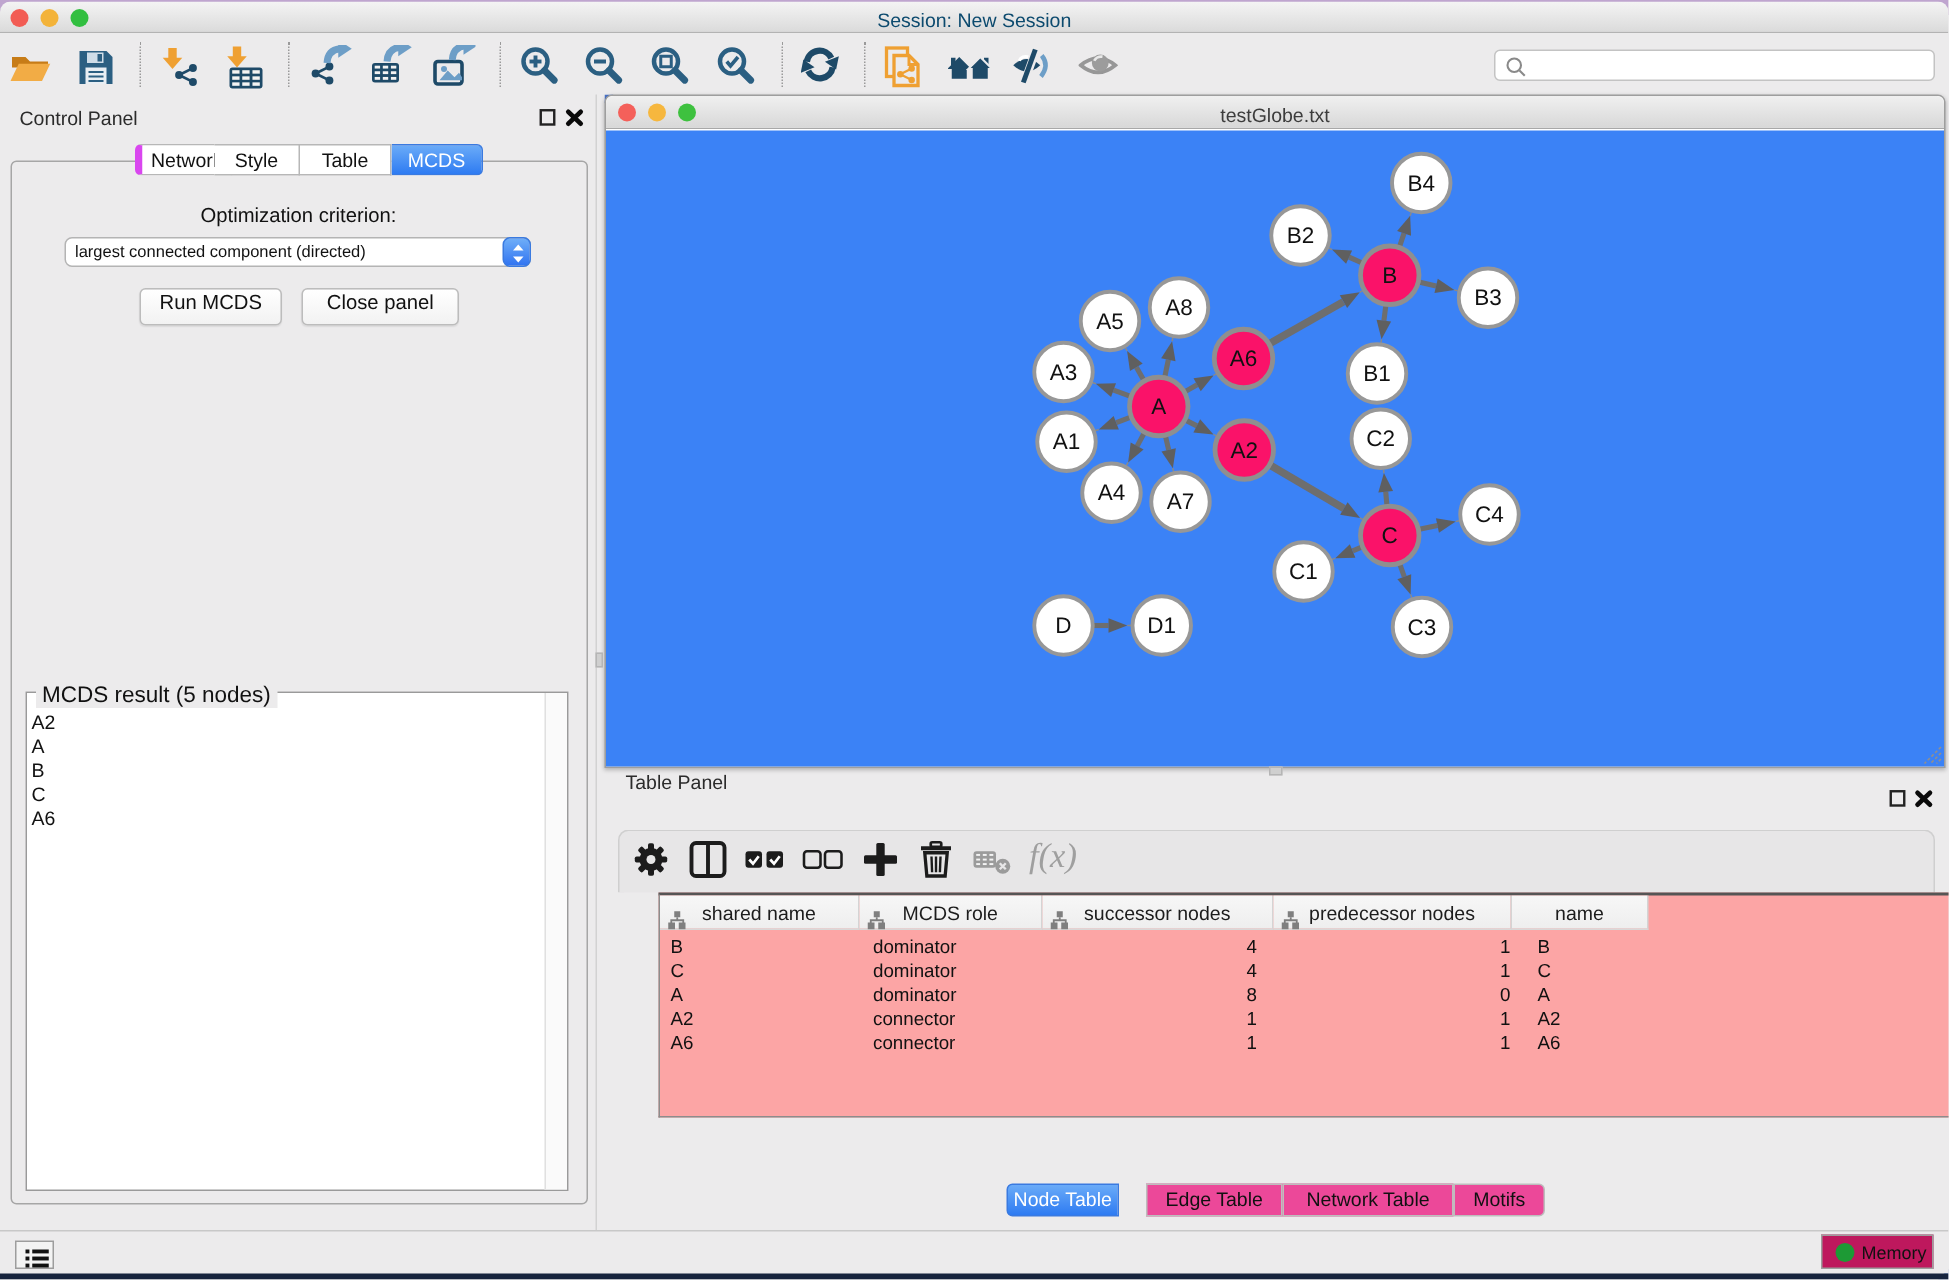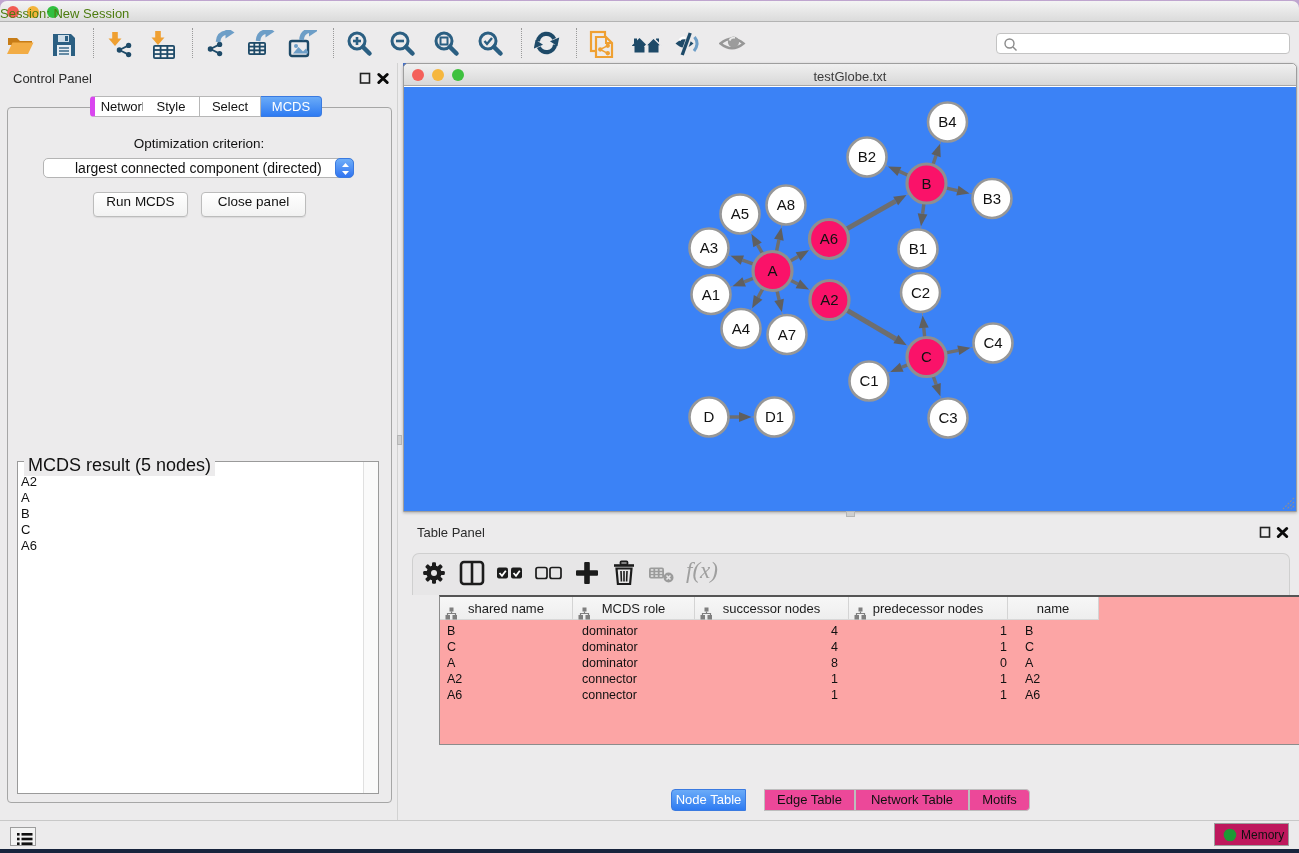--- a/index.html
+++ b/index.html
@@ -1,38 +1,38 @@
 <!DOCTYPE html>
 <html><head><meta charset="utf-8"><style>*{margin:0;padding:0;box-sizing:border-box}
 html,body{width:1299px;height:853px;overflow:hidden;background:#ecebec;font-family:"Liberation Sans",sans-serif;position:relative}
 .abs{position:absolute}
 #wp-top{left:0;top:0;width:1299px;height:10px;background:#bfa5cf}
 #titlebar{left:0;top:1px;width:1299px;height:21px;background:linear-gradient(#f4f4f4,#dbdbdb);border-bottom:1px solid #b3b3b3;border-radius:7px 7px 0 0}
 .tl{width:12px;height:12px;border-radius:50%;position:absolute;top:5px}
-#title-main{left:0;top:6px;width:1299px;font-size:13px;color:#4d7c0f}
+#title-main{left:0;top:6px;width:1299px;text-align:center;font-size:13px;color:#0c4a6e}
 #toolbar{left:0;top:23px;width:1299px;height:40px;background:#ecebec}
 .sep{position:absolute;top:5px;height:30px;width:0;border-left:1px dotted #9a9a9a}
 #searchbox{position:absolute;left:996px;top:10px;width:294px;height:21px;background:#fff;border:1px solid #c3c3c3;border-radius:4px}
 #cp-title{left:13px;top:71px;font-size:13px;color:#2b2b2b}
 #cp-tabs{left:78px;top:96px;height:21px}
 .tabseg{position:absolute;top:0;height:21px;background:#fff;border:1px solid #b7b7b7;border-left:none;font-size:13px;color:#111;text-align:center;line-height:19px}
 #cp-pane{left:7px;top:107px;width:385px;height:696px;border:1px solid #a6a6a6;border-radius:4px;background:#ecebec}
 #opt-label{left:0;top:136px;width:398px;text-align:center;font-size:13.5px;color:#111}
-#combo{left:43px;top:158px;width:311px;height:20px;background:#fff;border:1px solid #b4b4b4;border-radius:5px;font-size:14px;color:#111;line-height:18px;padding-left:31px}
+#combo{left:43px;top:158px;width:311px;height:20px;background:#fff;border:1px solid #b4b4b4;border-radius:5px;font-size:11px;color:#111;line-height:18px;padding-left:6px}
 #combo-cap{position:absolute;right:-1px;top:-1px;width:19px;height:20px;border-radius:5px;background:linear-gradient(#6faef8,#3174f1);border:1px solid #3a7ae0}
 .btn{position:absolute;height:25px;background:linear-gradient(#ffffff,#f2f2f2);border:1px solid #bcbcbc;border-radius:4px;font-size:13.5px;color:#111;text-align:center;line-height:17px;box-shadow:0 1px 1px rgba(0,0,0,.08)}
 #mcds-box{left:17px;top:461px;width:362px;height:333px;border:1px solid #9a9a9a;background:#fff}
-#mcds-label{left:24px;top:455px;background:#ecebec;padding:0 4px;font-size:18px;color:#111}
+#mcds-label{left:24px;top:455px;background:#ecebec;padding:0 4px;font-size:15px;color:#111}
 #mcds-list{left:21px;top:474px;font-size:13px;color:#111;line-height:16px}
 #mcds-scroll{left:363px;top:462px;width:15px;height:331px;background:#fafafa;border-left:1px solid #e0e0e0}
 #netwin{left:403px;top:63px;width:894px;height:449px;background:#fff;border:1px solid #9e9e9e;border-radius:5px 5px 0 0;box-shadow:0 1px 3px rgba(0,0,0,.25)}
 #net-titlebar{position:absolute;left:0;top:0;width:100%;height:22px;background:linear-gradient(#f0f0f0,#d8d8d8);border-bottom:1px solid #a8a8a8;border-radius:5px 5px 0 0}
 #net-title{position:absolute;left:0;top:5px;width:100%;text-align:center;font-size:13px;color:#3c3c3c}
 #net-content{position:absolute;left:0;top:23px;width:892px;height:424px;background:#3b82f6;overflow:hidden}
-#tp-title{left:417px;top:525px;font-size:13px;color:#2b2b2b}
+#tp-title{left:417px;top:514px;font-size:13px;color:#2b2b2b}
 #tp-toolbar{left:412px;top:553px;width:878px;height:42px;background:#e7e6e7;border:1px solid #cfcfcf;border-radius:7px 7px 0 0;border-bottom:none}
 #tp-table{left:439px;top:595px;width:873px;height:150px;background:#fca5a5;border:1px solid #8c8c8c;border-top:2px solid #555}
 .thead{position:absolute;top:0;height:23px;background:linear-gradient(#f7f7f7,#eee);border-right:1px solid #d4d4d4;border-bottom:1px solid #d8d8d8;font-size:13px;color:#1c1c1c;text-align:center;line-height:23px}
 .trow{position:absolute;font-size:12.5px;color:#111;height:16px;line-height:16px}
 .btab{position:absolute;top:0;height:22px;border:1px solid #bdbdbd;background:#ec4899;font-size:13px;color:#111;text-align:center;line-height:20px}
 #statusbar{left:0;top:820px;width:1299px;height:29px;background:#ecebec;border-top:1px solid #c8c8c8}
 #wp-bot{left:0;top:849px;width:1299px;height:4px;background:#17243d}
 #memory-btn{position:absolute;left:1214px;top:2px;width:75px;height:23px;background:#be185d;border:1px solid #9d9d9d;font-size:12px;color:#111}
 #list-btn{position:absolute;left:10px;top:6px;width:26px;height:19px;background:#f3f3f3;border:1px solid #9d9d9d}
 </style></head><body>
@@ -181,21 +181,21 @@
 </div>
 <div class="abs" id="cp-title">Control Panel</div>
 <svg class="abs" style="left:359px;top:71px" width="36" height="16">
 <rect x="1.5" y="2.5" width="9" height="9.5" fill="none" stroke="#222" stroke-width="1.6"></rect>
 <path d="M19.8,3.5 l8.4,8 M28.2,3.5 l-8.4,8" stroke="#0a0a0a" stroke-width="3" stroke-linecap="round"></path>
 </svg>
 <div class="abs" id="cp-pane"></div>
 <div class="abs" id="cp-tabs">
 <div class="tabseg" style="left:12px;width:65px;border-radius:4px 0 0 4px;border-left:5px solid #d946ef">Network</div>
 <div class="tabseg" style="left:65px;width:57px">Style</div>
-<div class="tabseg" style="left:122px;width:61px">Select</div>
+<div class="tabseg" style="left:122px;width:61px">Table</div>
 <div class="tabseg" style="left:183px;width:61px;background:linear-gradient(#6aabf8,#2e7bf2);color:#fff;border-color:#3a7ae0;border-radius:0 4px 4px 0">MCDS</div>
 </div>
 <div class="abs" id="opt-label">Optimization criterion:</div>
 <div class="abs" id="combo">largest connected component (directed)
 <div id="combo-cap"><svg width="19" height="20">
         <path d="M9.5,4 l3.5,4 h-7 z" fill="#fff"></path>
         <path d="M9.5,16 l3.5,-4 h-7 z" fill="#fff"></path>
       </svg></div>
 </div>
 <div class="btn abs" style="left:93px;top:192px;width:95px">Run MCDS</div>

